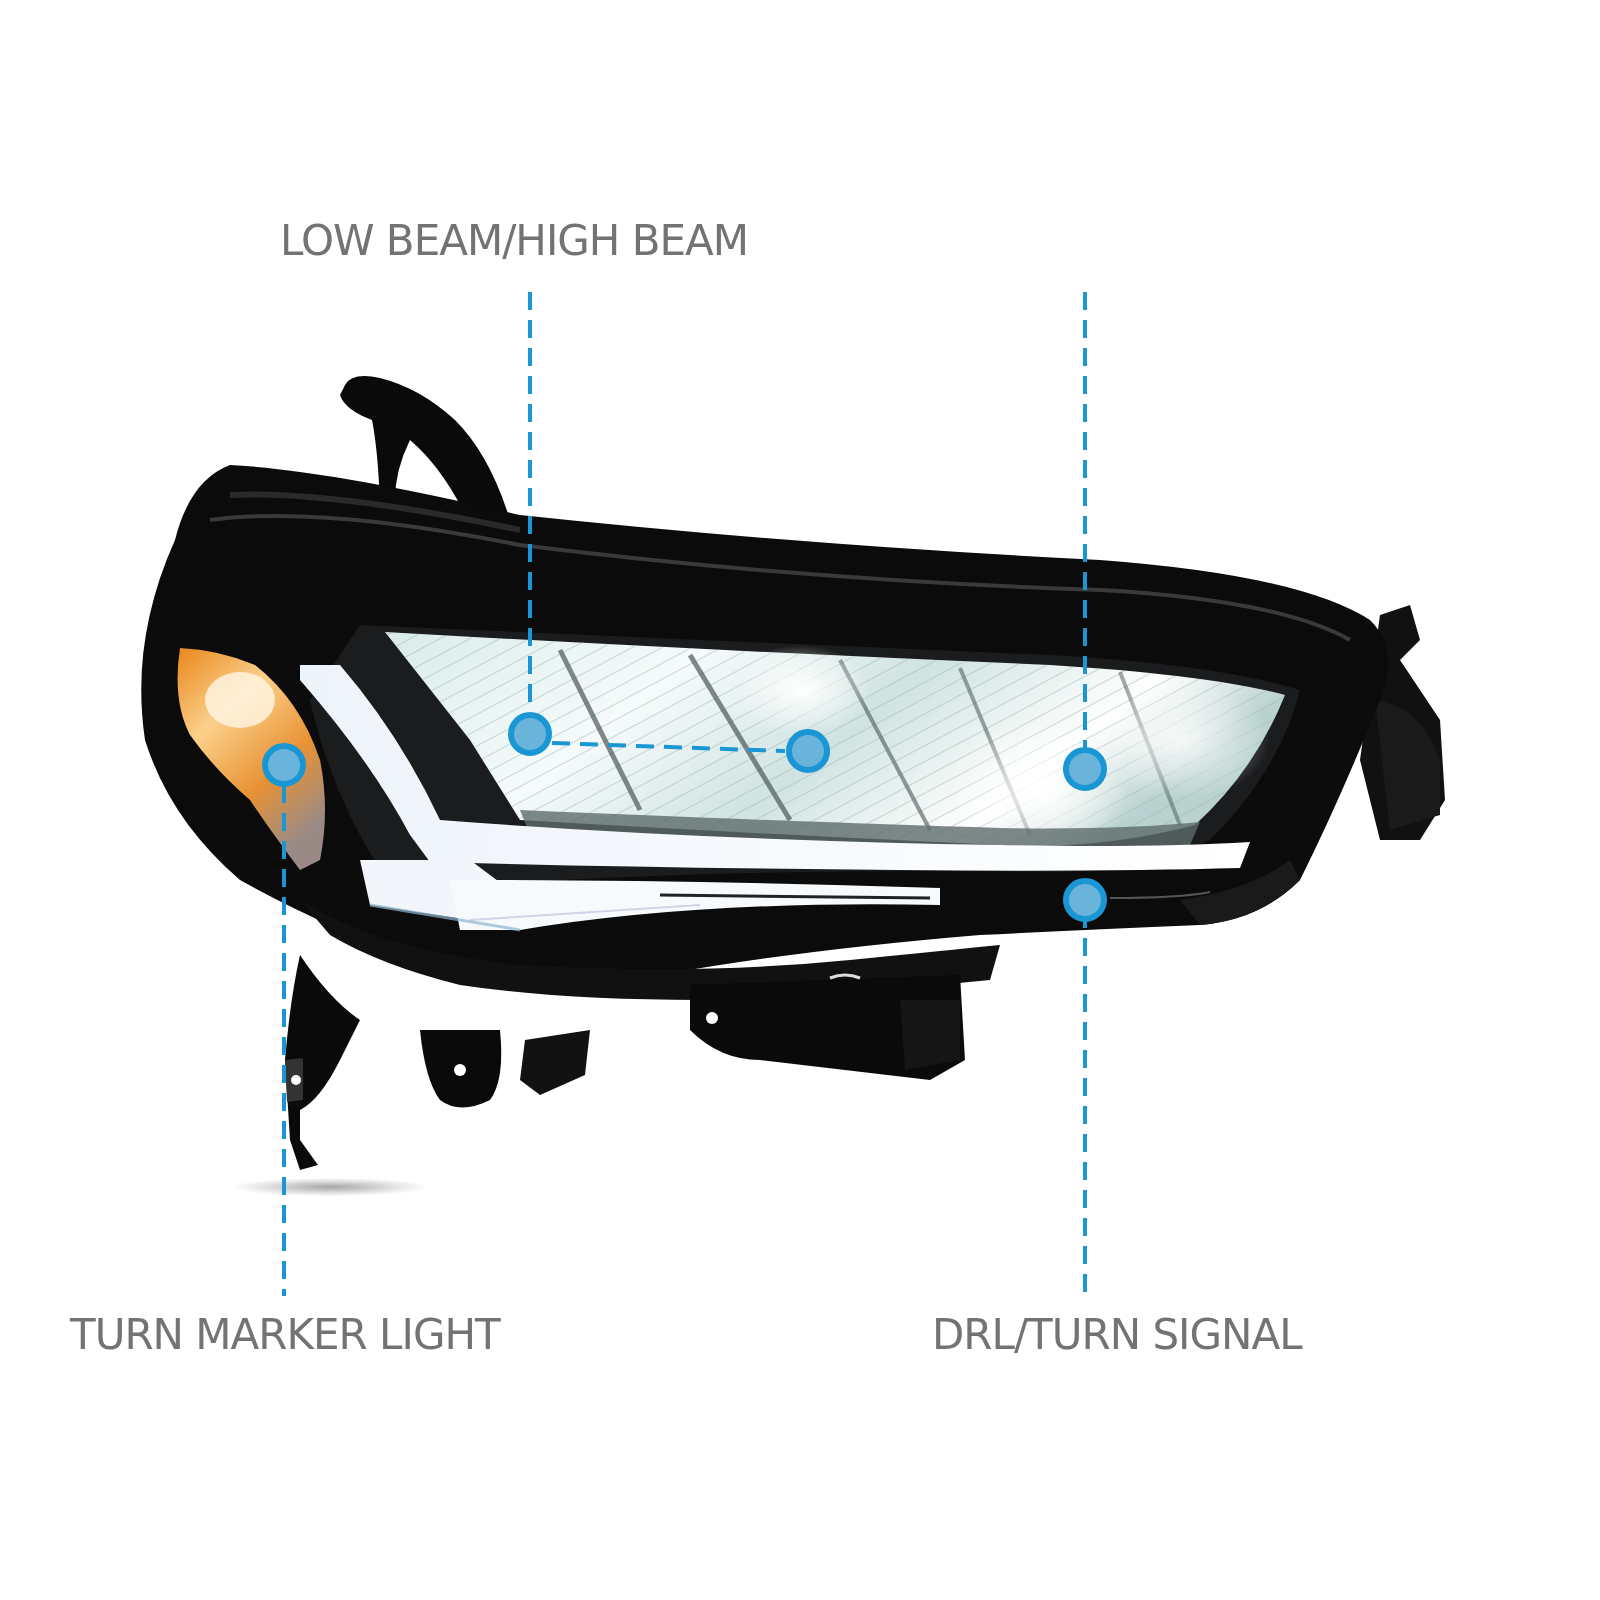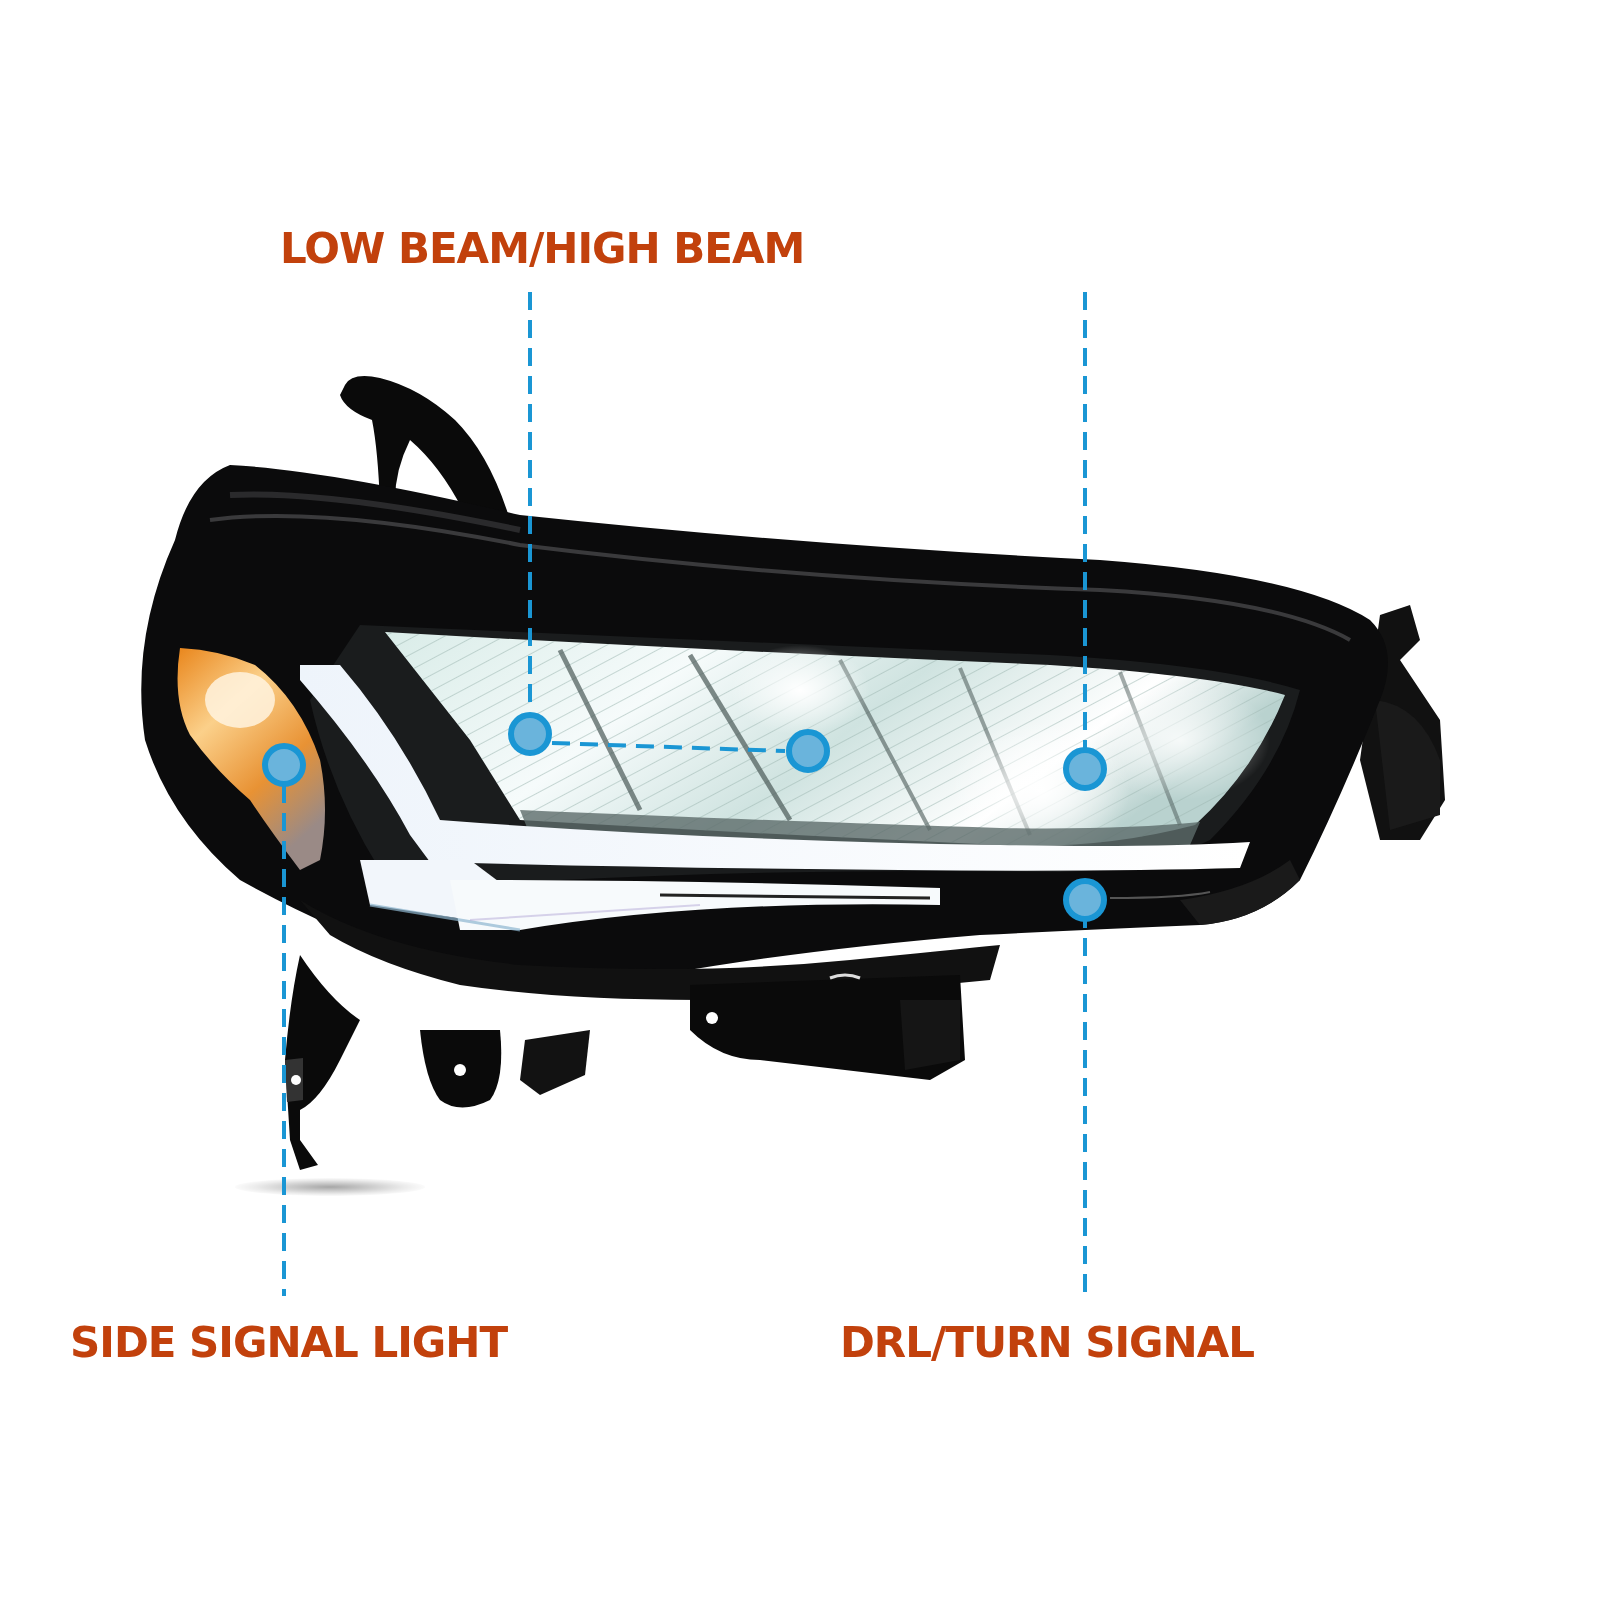--- a/index.html
+++ b/index.html
@@ -2,44 +2,43 @@
 <html><head>
   <meta charset="utf-8">
   <style>
     * { margin: 0; padding: 0; box-sizing: border-box; }
     html, body { width: 1600px; height: 1600px; background: #ffffff; overflow: hidden; }
     body { position: relative; font-family: "DejaVu Sans", sans-serif; }
     .stage { position: absolute; left: 0; top: 0; width: 1600px; height: 1600px; }
     .label {
       position: absolute;
       font-family: "DejaVu Sans", sans-serif;
-      font-weight: bold;
-      color: #c2410c;
+      font-weight: normal;
+      color: #737373;
       font-size: 42px;
       letter-spacing: -1px;
       white-space: nowrap;
       line-height: 1;
-      margin-top: 8px;
     }
     .product { position: absolute; left: 0; top: 0; width: 1600px; height: 1600px; }
     .callouts { position: absolute; left: 0; top: 0; width: 1600px; height: 1600px; pointer-events: none; }
     .shadow {
       position: absolute; left: 235px; top: 1178px; width: 190px; height: 18px;
       border-radius: 50%;
       background: radial-gradient(ellipse at center, rgba(0,0,0,0.35) 0%, rgba(0,0,0,0.08) 55%, rgba(0,0,0,0) 75%);
     }
   </style>
 </head>
 <body>
 
 <div class="stage">
 
   <div class="label" style="left:280px; top:220px;">LOW BEAM/HIGH BEAM</div>
-  <div class="label" style="left:70px; top:1314px;">SIDE SIGNAL LIGHT</div>
-  <div class="label" style="left:840px; top:1314px;text-align:right;">DRL/TURN SIGNAL</div>
+  <div class="label" style="left:70px; top:1314px;">TURN MARKER LIGHT</div>
+  <div class="label" style="left:932px; top:1314px;text-align:right;">DRL/TURN SIGNAL</div>
 
   <div class="shadow"></div>
 
   <svg class="product" viewBox="0 0 1600 1600" xmlns="http://www.w3.org/2000/svg">
     <defs>
       <linearGradient id="lensGrad" x1="0" y1="0" x2="1" y2="0.3">
         <stop offset="0" stop-color="#d9ece8"></stop>
         <stop offset="0.35" stop-color="#f6fbfb"></stop>
         <stop offset="0.6" stop-color="#cfe3e0"></stop>
         <stop offset="0.85" stop-color="#ffffff"></stop>

